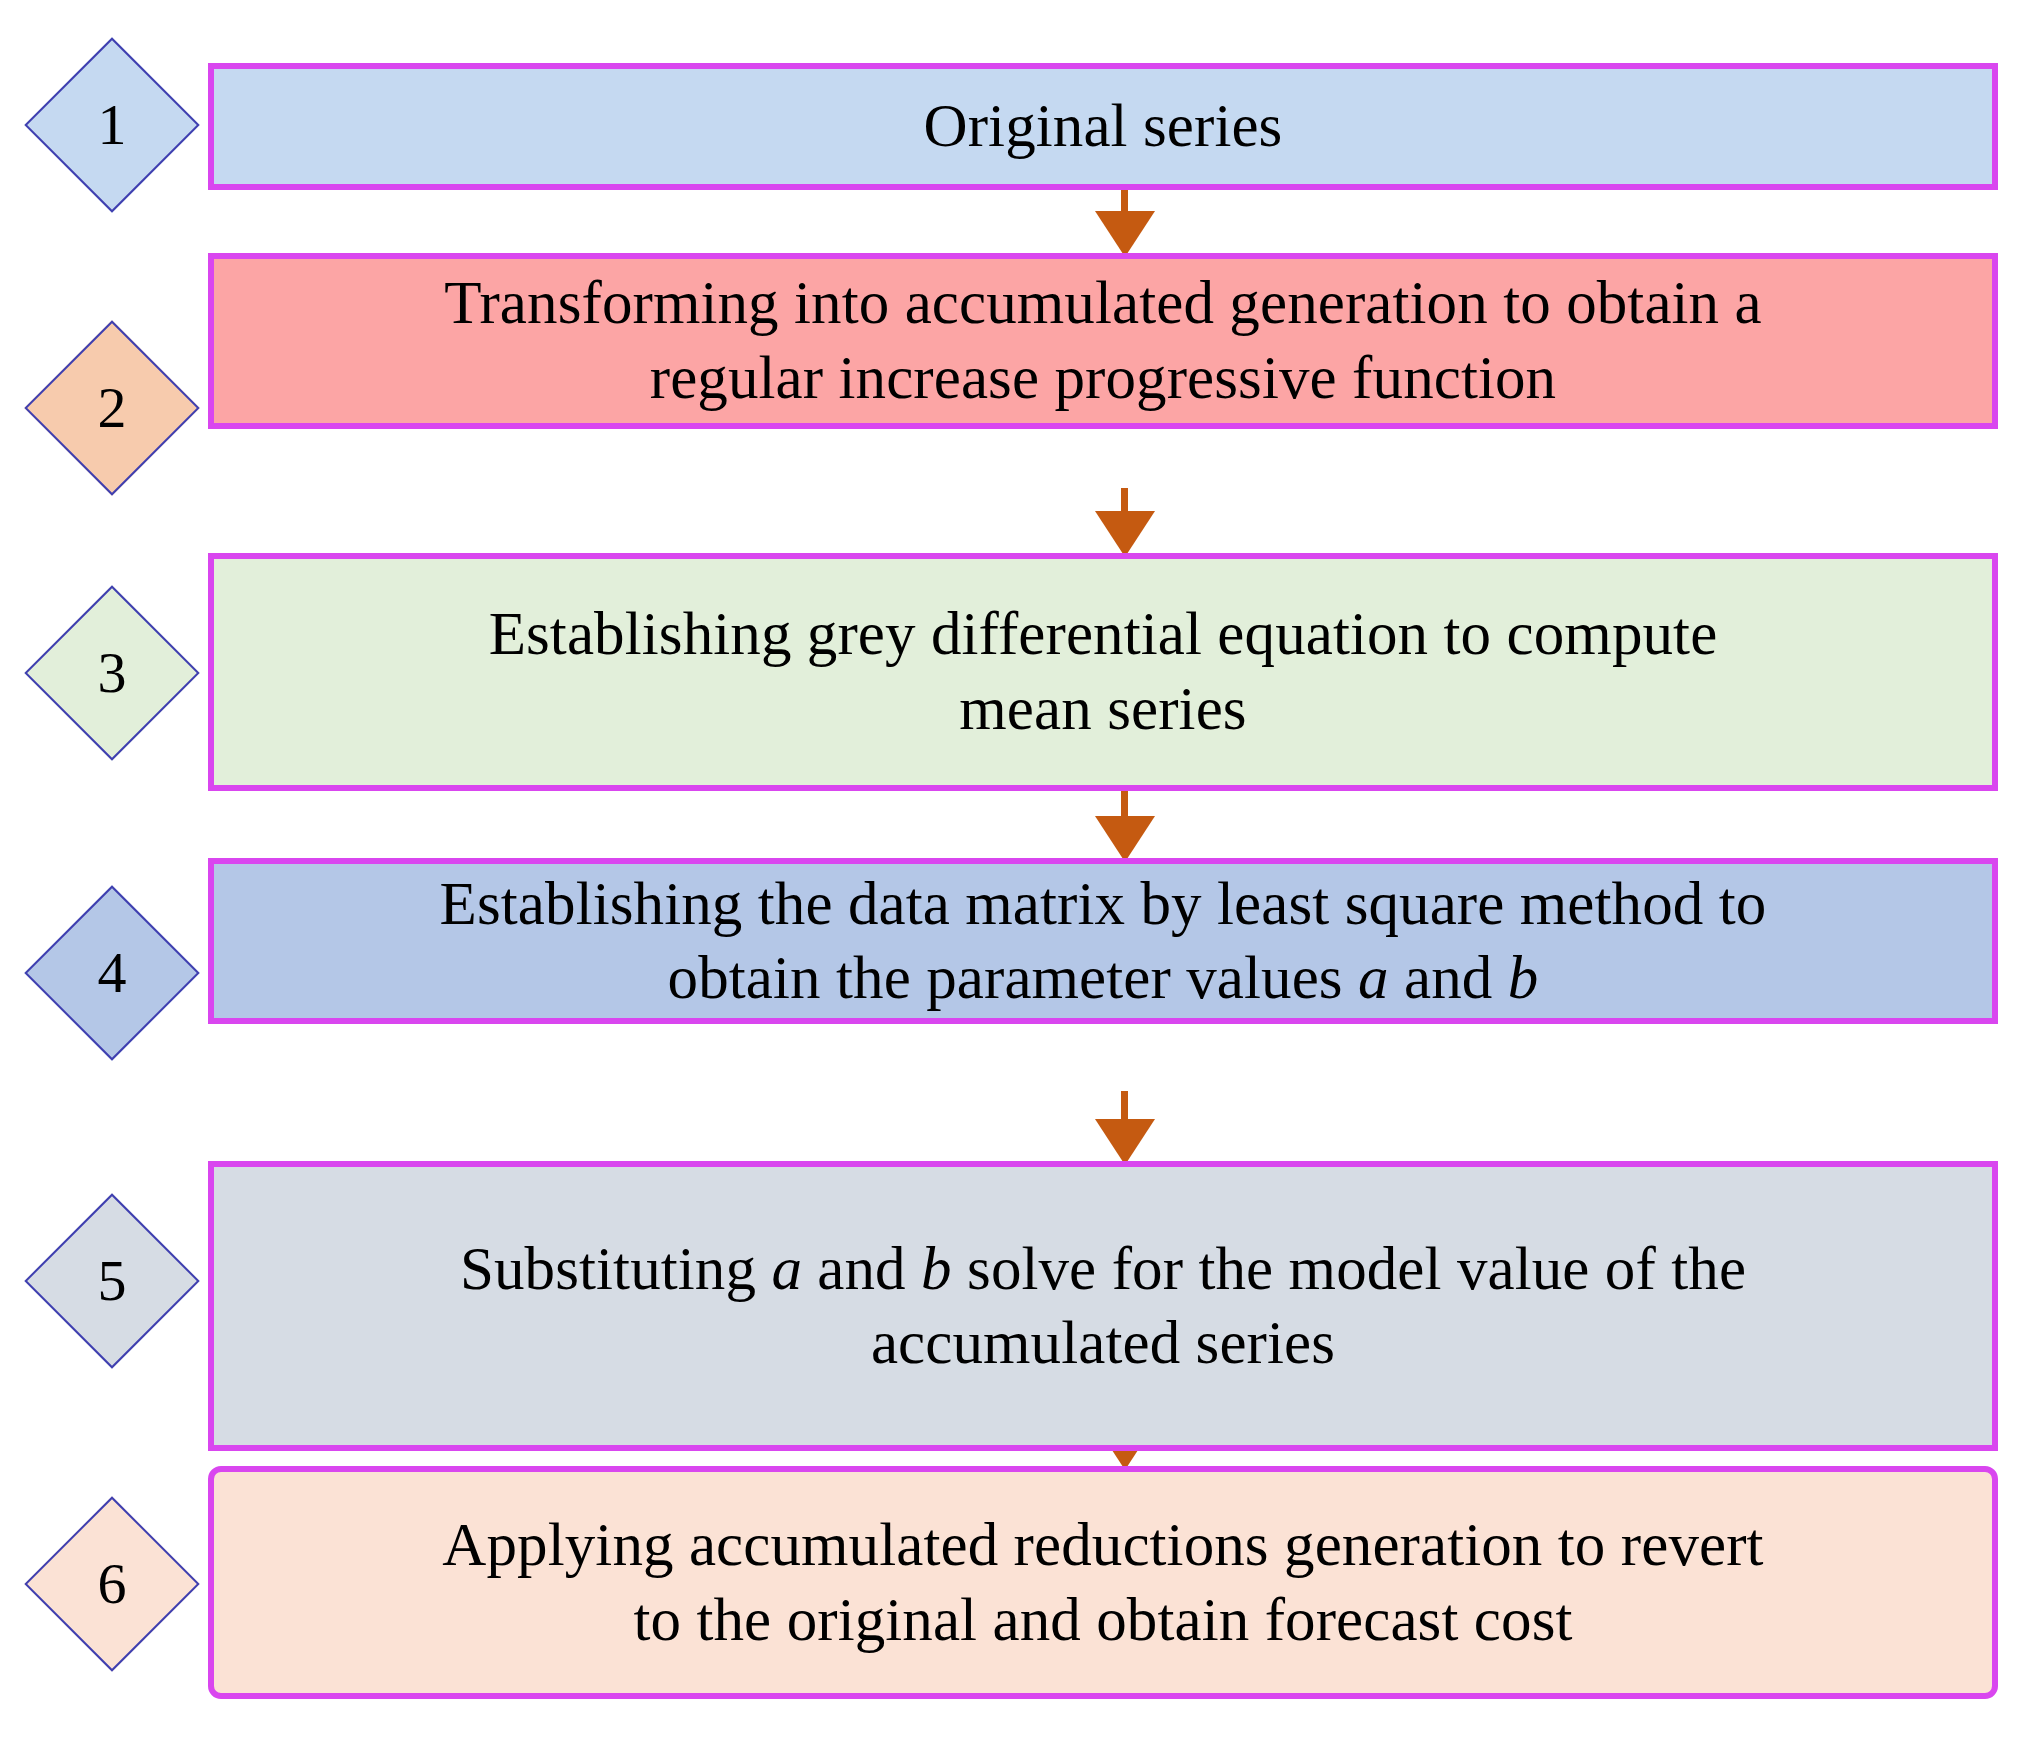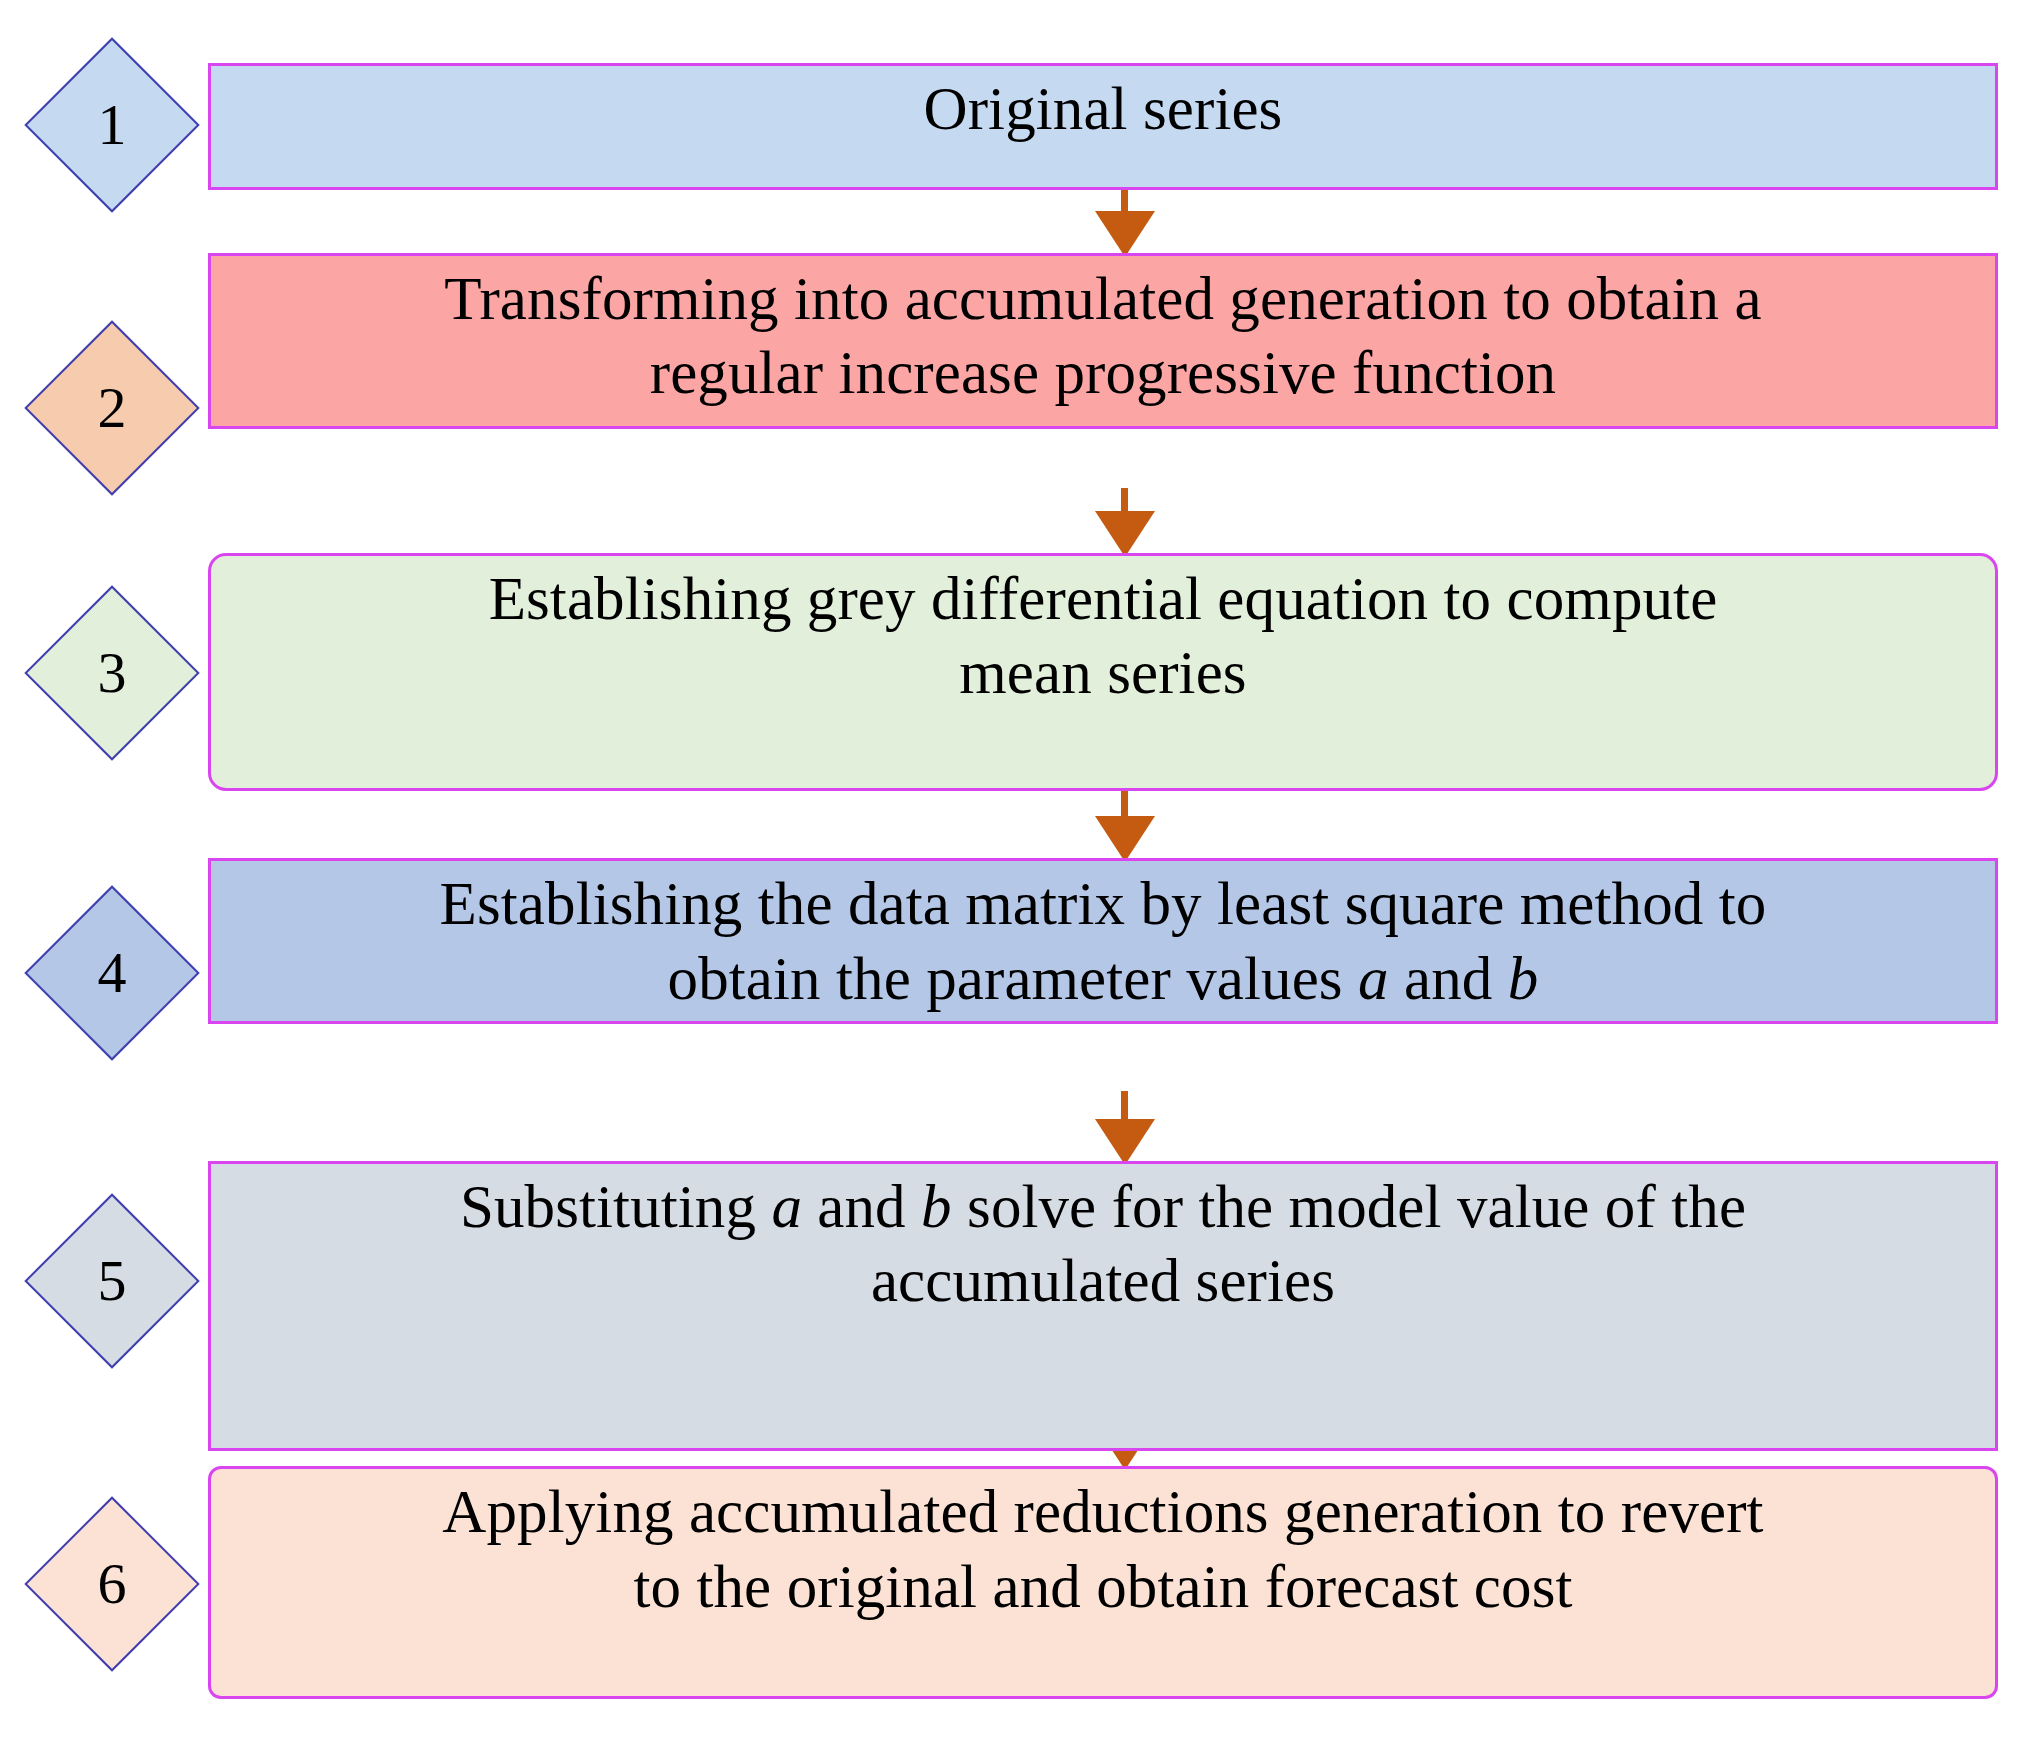--- a/index.html
+++ b/index.html
@@ -49,23 +49,23 @@
     font-family: "Liberation Serif", "DejaVu Serif", serif;
     user-select: none;
   }
 
   
   .step-box {
     position: absolute;
     left: 208px;
     width: 1790px;
     box-sizing: border-box;
-    border: 3px solid #d946ef;
+    border: 6px solid #d946ef;
     display: flex;
-    align-items: flex-start;
+    align-items: center;
     justify-content: center;
     text-align: center;
     padding: 6px 34px;
   }
   .step-text {
     font-size: 61px;
     line-height: 1.22;
     color: #000000;
     font-family: "Liberation Serif", "DejaVu Serif", serif;
     letter-spacing: 0.1px;
@@ -132,21 +132,21 @@
       <div class="diamond-shape" style="background: rgb(247, 203, 173);"></div>
       <span class="diamond-num">2</span>
     </div>
     <div class="step-box" style="top: 252.715px; height: 176px; background: #fca5a5;">
       <div class="step-text">Transforming into accumulated generation to obtain a<br>regular increase progressive function</div>
     </div>
     <div class="diamond-wrap" style="top: 565.481px; height: 215.183px;">
       <div class="diamond-shape" style="background: rgb(226, 239, 218);"></div>
       <span class="diamond-num">3</span>
     </div>
-    <div class="step-box" style="top: 552.97px; height: 237.702px; background: rgb(226, 239, 218); border-radius: 18px;">
+    <div class="step-box" style="top: 552.97px; height: 237.702px; background: rgb(226, 239, 218);">
       <div class="step-text">Establishing grey differential equation to compute<br>mean series</div>
     </div>
     <div class="diamond-wrap" style="top: 865.736px; height: 215.183px;">
       <div class="diamond-shape" style="background: rgb(180, 199, 231);"></div>
       <span class="diamond-num">4</span>
     </div>
     <div class="step-box" style="top: 858.23px; height: 166px; background: rgb(180, 199, 231);">
       <div class="step-text">Establishing the data matrix by least square method to<br>obtain the parameter values <i>a</i> and <i>b</i></div>
     </div>
     <div class="diamond-wrap" style="top: 1173.5px; height: 215.183px;">

